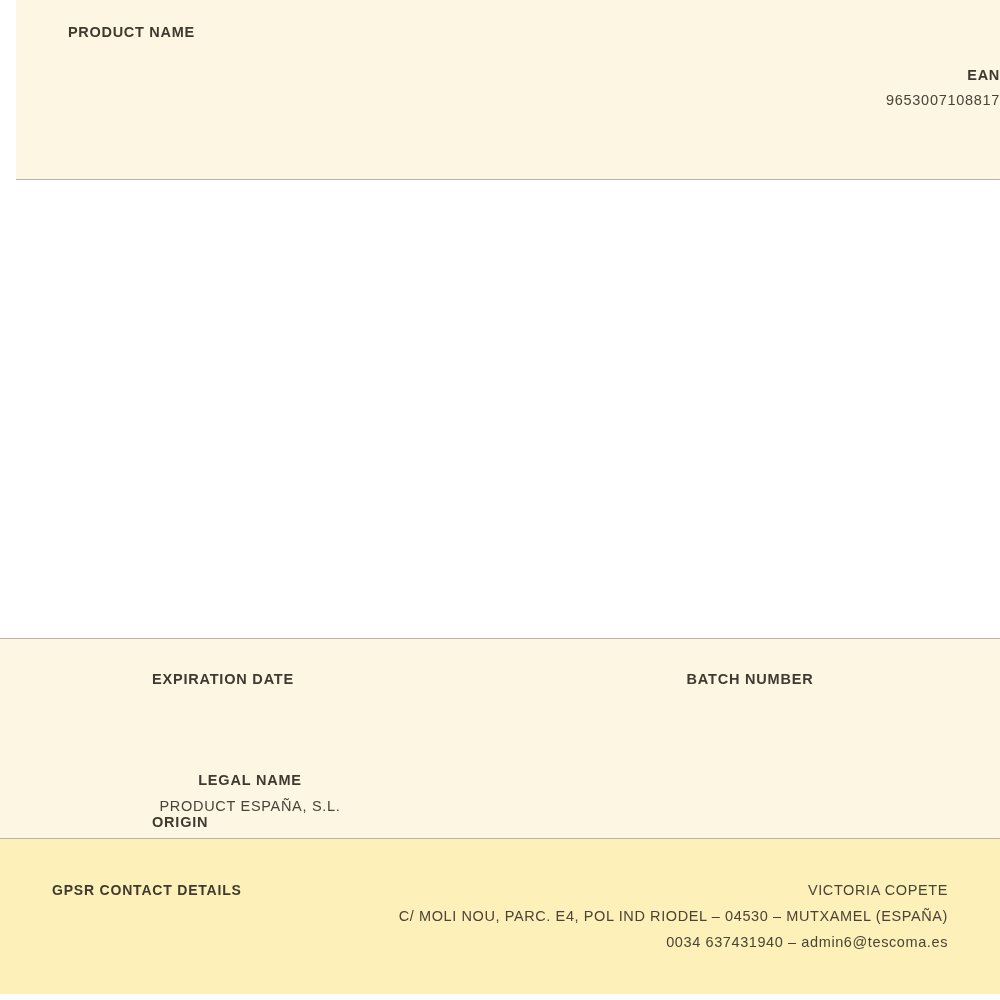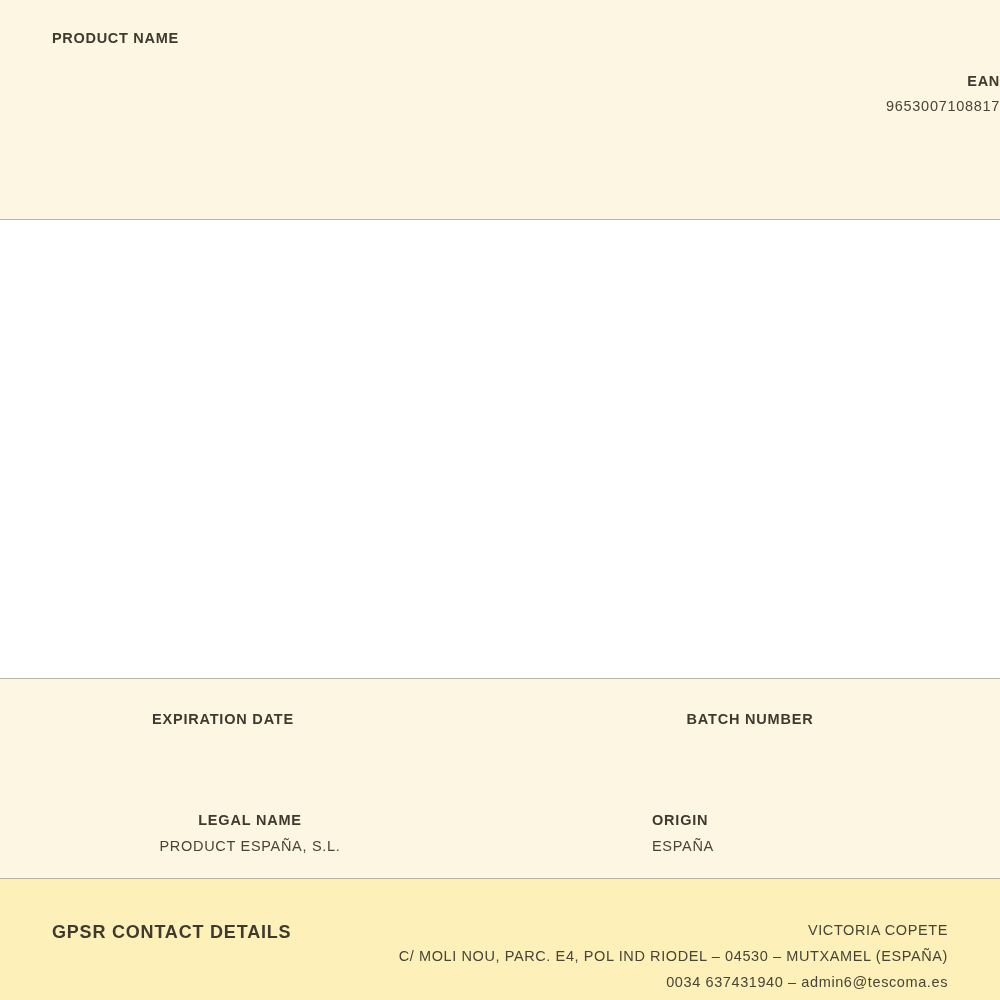--- a/index.html
+++ b/index.html
@@ -17,24 +17,25 @@
   .page {
     position: relative;
     width: 1000px;
     height: 1000px;
     box-sizing: border-box;
   }
 
   
   .top-block {
     background: #fdf6e3;
-    padding: 30px 0 18px 0;
+    padding: 24px 0 18px 0;
     border-bottom: 1px solid #b9b4a6;
-    height: 220px;
+    height: 180px;
     box-sizing: border-box;
+    margin-left: 16px;
   }
   .field {
     padding-left: 52px;
   }
   .field + .field {
     margin-top: 27px;
     text-align: right;
   }
   .field-label {
     font-size: 14.5px;
@@ -72,20 +73,21 @@
   }
   .col {
     width: 50%;
     box-sizing: border-box;
   }
   .row-batch {
     padding-top: 32px;
   }
   .row-legal {
     padding-top: 58px;
+    flex-direction: column;
   }
   .cell-center {
     text-align: center;
   }
   .cell-left-indent {
     padding-left: 152px;
     text-align: left;
   }
   .cell-label {
     font-size: 14.5px;
@@ -108,21 +110,21 @@
     background: #fdf0b8;
     height: 155px;
     box-sizing: border-box;
     padding: 32px 52px 0 52px;
     position: relative;
   }
   .footer-label {
     position: absolute;
     left: 52px;
     top: 43px;
-    font-size: 18px;
+    font-size: 14px;
     font-weight: bold;
     letter-spacing: 0.8px;
     color: #3f3a2f;
   }
   .footer-lines {
     text-align: right;
     font-size: 14.5px;
     letter-spacing: 0.6px;
     color: #4a4438;
     padding-top: 11px;

